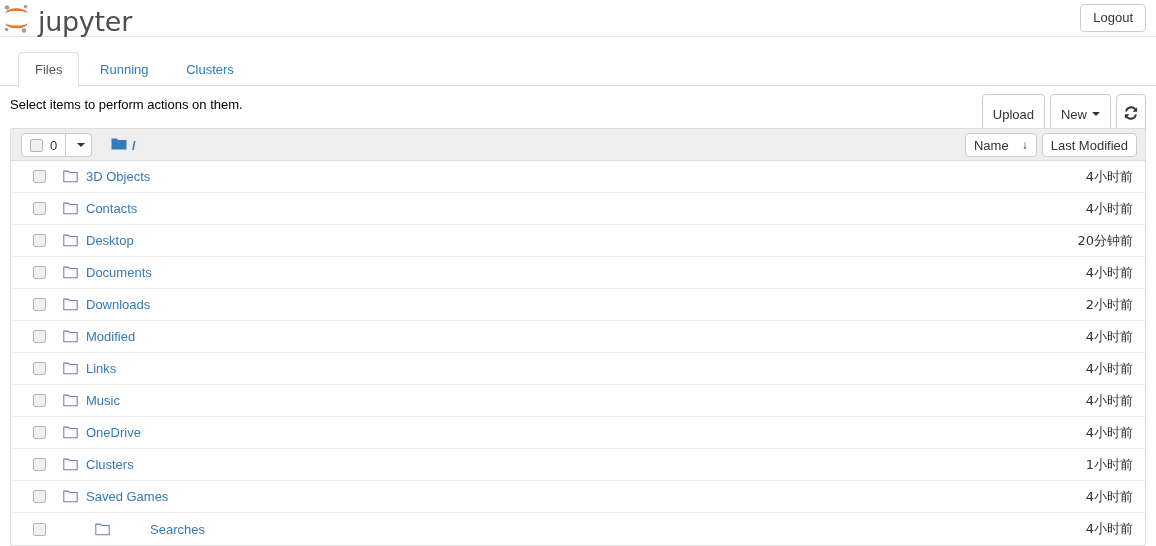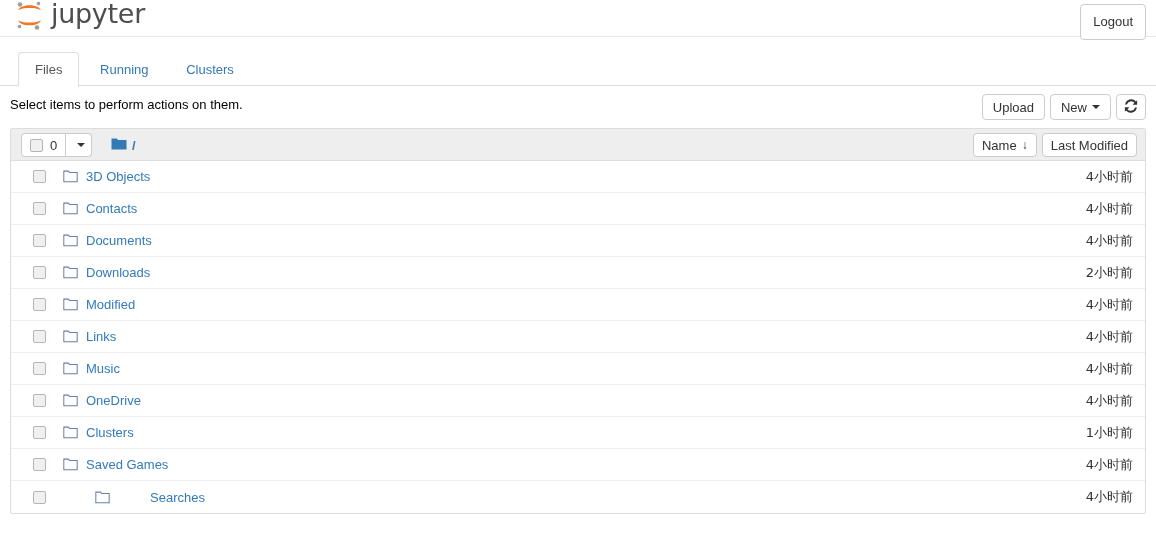--- a/index.html
+++ b/index.html
@@ -17,42 +17,42 @@
 
   
   #header {
     position: relative;
     height: 37px;
     border-bottom: 1px solid #e7e7e7;
     background: #ffffff;
   }
   #logo-link {
     position: absolute;
-    left: 13px;
+    left: 0;
     top: 0px;
     height: 37px;
     display: flex;
-    align-items: flex-start;
+    align-items: flex-end;
     text-decoration: none;
   }
   #logo-icon { display: block; }
   #logo-text {
     font-family: "DejaVu Sans", sans-serif;
     font-size: 27px;
     color: #4e4e4e;
     letter-spacing: -0.3px;
     margin-left: 4px;
     line-height: 1;
     padding-bottom: 2px;
   }
   #logout-button {
     position: absolute;
     right: 10px;
     top: 4px;
-    height: 36px;
+    height: 28px;
     padding: 0 12px;
     background: #ffffff;
     border: 1px solid #cccccc;
     border-radius: 4px;
     font-size: 13px;
     font-family: "Liberation Sans", sans-serif;
     color: #333333;
     cursor: pointer;
     line-height: 26px;
   }
@@ -105,21 +105,21 @@
     display: flex;
     gap: 5px;
   }
   .btn {
     background: #ffffff;
     border: 1px solid #cccccc;
     border-radius: 4px;
     font-size: 13px;
     font-family: "Liberation Sans", sans-serif;
     color: #333333;
-    height: 26px;
+    height: 40px;
     padding: 0 10px;
     cursor: pointer;
     display: inline-flex;
     align-items: center;
     white-space: nowrap;
     line-height: 1;
   }
   .caret-down {
     display: inline-block;
     width: 0; height: 0;
@@ -213,21 +213,21 @@
   .sort-btn {
     background: #ffffff;
     border: 1px solid #cccccc;
     border-radius: 4px;
     height: 24px;
     padding: 0 8px;
     font-size: 13px;
     color: #333333;
     display: inline-flex;
     align-items: center;
-    gap: 5px;
+    gap: 13px;
     cursor: pointer;
     font-family: "Liberation Sans", sans-serif;
     line-height: 1;
   }
   .arrow-down { font-size: 12px; color: #333333; }
 
   
   .file-row {
     position: relative;
     height: 32px;
@@ -356,20 +356,30 @@
     <span class="cbox row-cbox"></span>
     <span class="folder-icon-wrap">
       <svg width="15" height="13" viewBox="0 0 16 14">
         <path d="M0.8 1.2h5.0l1.3 1.6H15.2v9.8H0.8z" fill="none" stroke="#6a7fa8" stroke-width="1.1"></path>
       </svg>
     </span>
     <a class="item-name" href="#">Contacts</a>
     <span class="item-time">4小时前</span>
   </div>
 
+  <div class="file-row">
+    <span class="cbox row-cbox"></span>
+    <span class="folder-icon-wrap">
+      <svg width="15" height="13" viewBox="0 0 16 14">
+        <path d="M0.8 1.2h5.0l1.3 1.6H15.2v9.8H0.8z" fill="none" stroke="#6a7fa8" stroke-width="1.1"></path>
+      </svg>
+    </span>
+    <a class="item-name" href="#">Desktop</a>
+    <span class="item-time">20分钟前</span>
+  </div>
 
   <div class="file-row">
     <span class="cbox row-cbox"></span>
     <span class="folder-icon-wrap">
       <svg width="15" height="13" viewBox="0 0 16 14">
         <path d="M0.8 1.2h5.0l1.3 1.6H15.2v9.8H0.8z" fill="none" stroke="#6a7fa8" stroke-width="1.1"></path>
       </svg>
     </span>
     <a class="item-name" href="#">Documents</a>
     <span class="item-time">4小时前</span>

